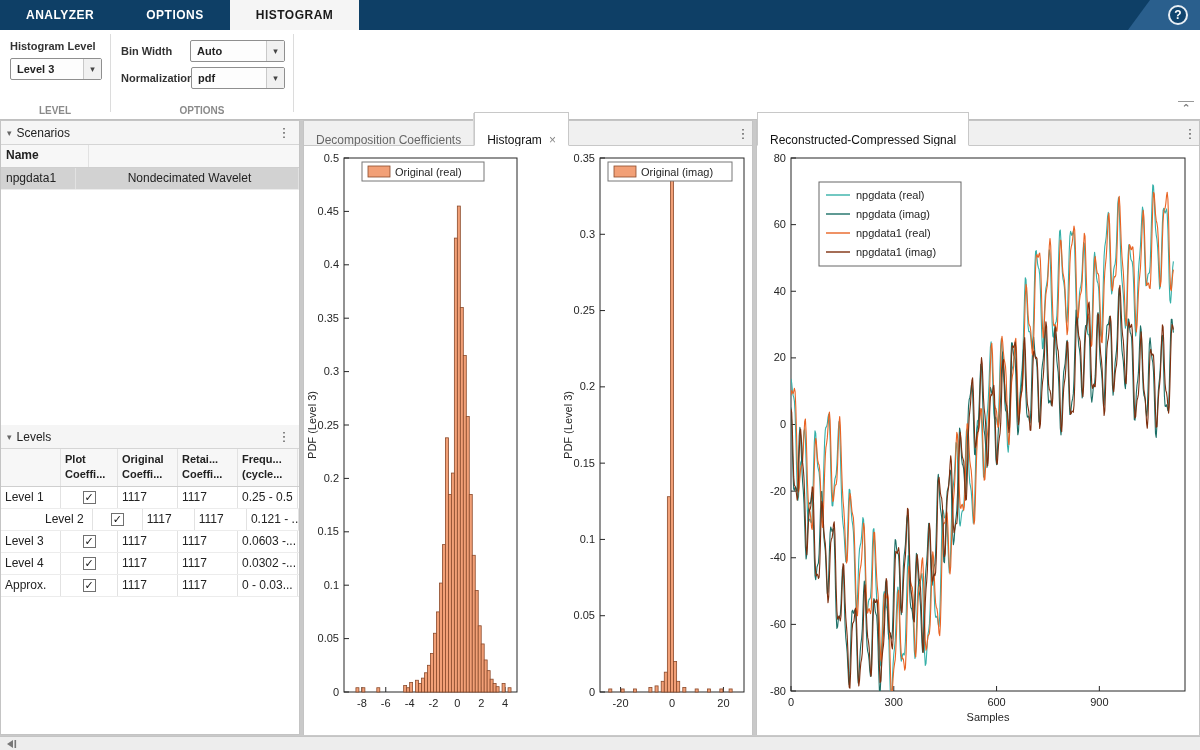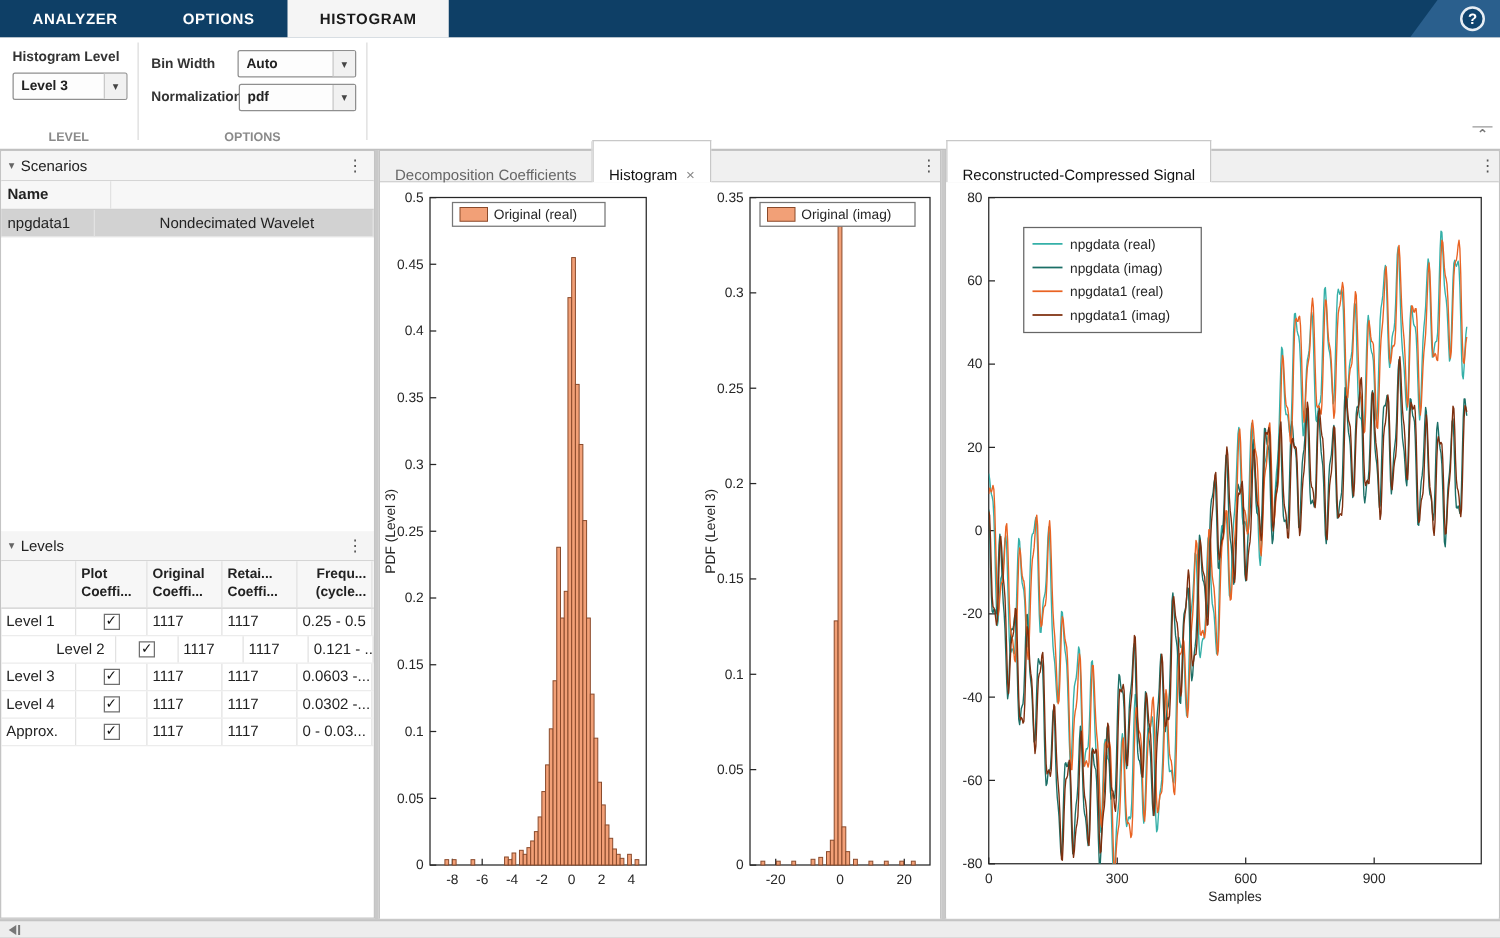--- a/index.html
+++ b/index.html
@@ -152,21 +152,21 @@
         <div>Coeffi...</div>
       </div>
       <div class="lv-hcell" style="width: 60px;">
         <div>Original</div>
         <div>Coeffi...</div>
       </div>
       <div class="lv-hcell" style="width: 60px;">
         <div>Retai...</div>
         <div>Coeffi...</div>
       </div>
-      <div class="lv-hcell" style="width: 60px; text-align: right;">
+      <div class="lv-hcell" style="width: 60px;">
         <div>Frequ...</div>
         <div>(cycle...</div>
       </div>
     </div>
   <div>
       <div class="lv-row">
         <div class="lv-cell" style="width: 60px;">Level 1</div>
         <div class="lv-cell cbx-wrap" style="width: 57px;">
           <div class="cbx">✓</div>
         </div>

